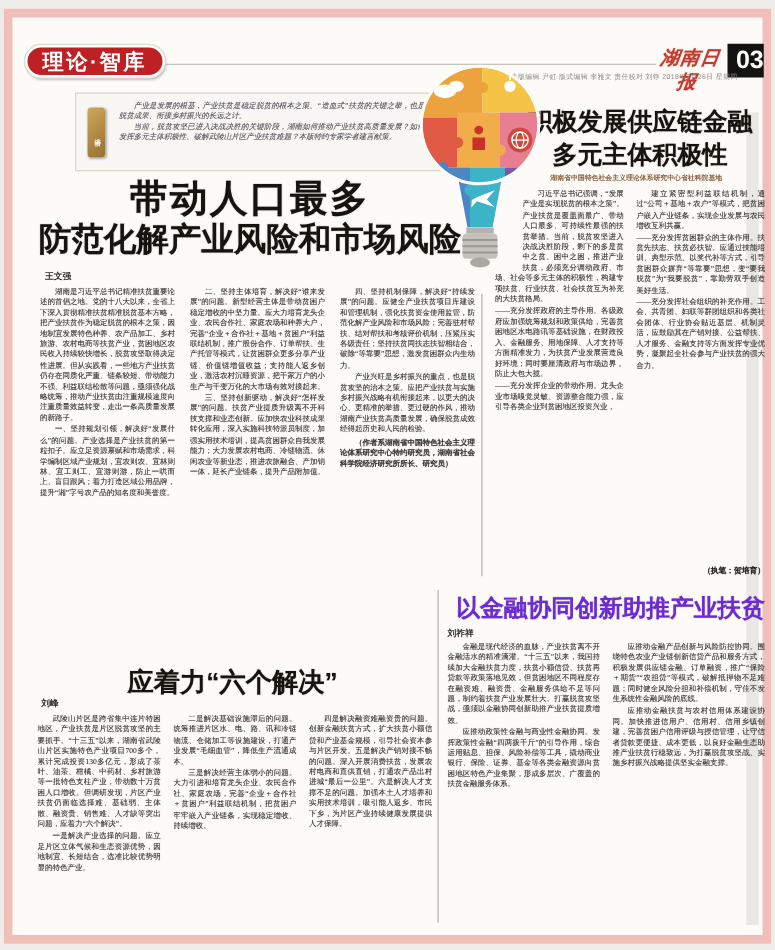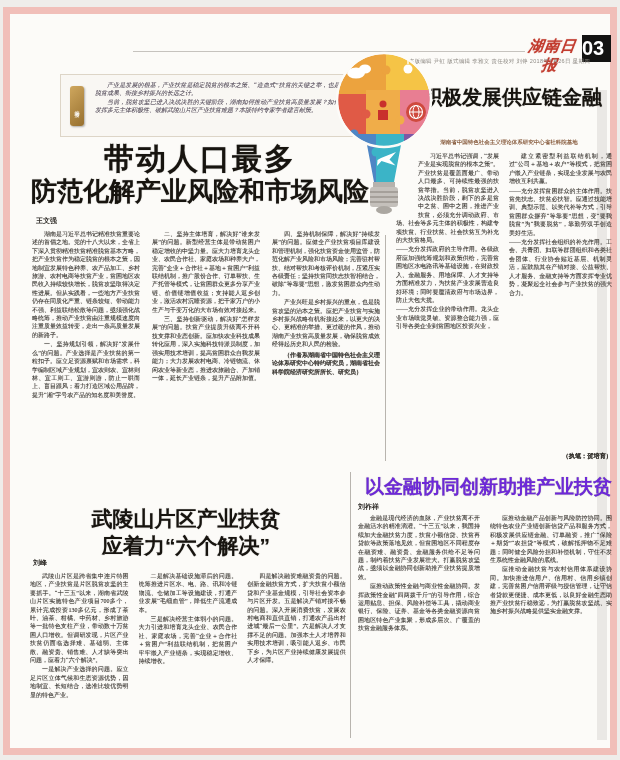--- a/index.html
+++ b/index.html
@@ -15,21 +15,21 @@
   .badge { position:absolute; left:20px; top:36px; height:26px; padding:0 12px;
            background:#bf2024; color:#fff; font-weight:bold; font-size:17px; line-height:23px;
            border:2px solid #fff; border-radius:13px;
            box-shadow:0 0 0 1px #ddd8d0, 1px 2px 2px rgba(0,0,0,0.25); letter-spacing:2px; }
   .header-line { position:absolute; left:133px; top:51px; width:392px; height:1px; background:#c6c3be; }
   .masthead { position:absolute; left:521px; top:37px; width:60px; text-align:center;
               color:#c23b2e; font-family:"Liberation Serif", serif; font-weight:bold;
               font-style:italic; font-size:15px; transform:skewX(-8deg); letter-spacing:1px;
               text-shadow:0 0 1px rgba(190,60,45,0.6); }
   .pagenum { position:absolute; left:582px; top:35px; width:29px; height:27px; background:#131312;
-             color:#fff; font-weight:bold; font-size:20px; text-align:left; line-height:27px; }
+             color:#fff; font-weight:bold; font-size:20px; text-align:right; line-height:27px; }
   .credits { position:absolute; left:400px; top:58px; width:190px; text-align:right;
              font-size:5.5px; color:#8f8b85; letter-spacing:0.3px; }
 
   
   .ed-box { position:absolute; left:60px; top:74px; width:303px; height:63px;
             border:1px solid #ddd5c7; background:rgba(180,160,120,0.04); padding:6px 10px 4px 34px; }
   .ed-tag { position:absolute; left:9px; top:11px; width:14px; height:40px; border-radius:3px;
             background:linear-gradient(135deg,#cfa75e,#97702f); box-shadow:1px 1px 2px rgba(0,0,0,0.3);
             color:#fff; font-size:5px; writing-mode:vertical-rl; text-align:center; line-height:14px;
             letter-spacing:1px; padding-top:2px; }
@@ -98,20 +98,21 @@
   .bulb { position:absolute; left:336px; top:34px; width:96px; height:190px; }
 </style>
 </head>
 <body>
 
 <div class="canvas">
   <div class="frame"></div>
   <div class="scan-strip"></div>
 
   <div class="header-line"></div>
+  <div class="badge">理论·智库</div>
   <div class="masthead">湖南日报</div>
   <div class="pagenum">03</div>
   <div class="credits">本版编辑 尹虹 版式编辑 李雅文 责任校对 刘铮  2018年7月26日 星期四</div>
 
   <div class="ed-box">
     <div class="ed-tag">编者按</div>
     <div class="ed-text">
         <p>产业是发展的根基，产业扶贫是稳定脱贫的根本之策、“造血式”扶贫的关键之举，也是巩固脱贫成果、衔接乡村振兴的长远之计。</p>
         <p>当前，脱贫攻坚已进入决战决胜的关键阶段，湖南如何推动产业扶贫高质量发展？如何充分发挥多元主体积极性、破解武陵山片区产业扶贫难题？本版特约专家学者建言献策。</p>
       </div>
@@ -135,20 +136,21 @@
           <p>产业兴旺是乡村振兴的重点，也是脱贫攻坚的治本之策。应把产业扶贫与实施乡村振兴战略有机衔接起来，以更大的决心、更精准的举措、更过硬的作风，推动湖南产业扶贫高质量发展，确保脱贫成效经得起历史和人民的检验。</p>
         </div>
       <p class="note">（作者系湖南省中国特色社会主义理论体系研究中心特约研究员，湖南省社会科学院经济研究所所长、研究员）</p>
     </div>
   </div>
 
   <div class="vrule r1"></div>
   <div class="vrule r2"></div>
 
   <div class="h-rt1">积极发展供应链金融</div>
+  <div class="h-rt2">多元主体积极性</div>
   <div class="sub-rt">湖南省中国特色社会主义理论体系研究中心省社科院基地</div>
   <div class="cols rt">
     <div class="col">
       <div class="bulb-hole"></div>
       <div>
           <p>习近平总书记强调，“发展产业是实现脱贫的根本之策”。产业扶贫是覆盖面最广、带动人口最多、可持续性最强的扶贫举措。当前，脱贫攻坚进入决战决胜阶段，剩下的多是贫中之贫、困中之困，推进产业扶贫，必须充分调动政府、市场、社会等多元主体的积极性，构建专项扶贫、行业扶贫、社会扶贫互为补充的大扶贫格局。</p>
           <p class="dash">——充分发挥政府的主导作用。各级政府应加强统筹规划和政策供给，完善贫困地区水电路讯等基础设施，在财政投入、金融服务、用地保障、人才支持等方面精准发力，为扶贫产业发展营造良好环境；同时要厘清政府与市场边界，防止大包大揽。</p>
           <p class="dash">——充分发挥企业的带动作用。龙头企业市场嗅觉灵敏、资源整合能力强，应引导各类企业到贫困地区投资兴业，</p>
         </div>
     </div>
@@ -214,21 +216,20 @@
         <rect x="37" y="148" width="22" height="5" fill="#b6b2ad"></rect>
         <rect x="34" y="153" width="28" height="20" rx="3" fill="#c4c0bb"></rect>
         <line x1="34" y1="158" x2="62" y2="158" stroke="#9b968f" stroke-width="1.5"></line>
         <line x1="34" y1="163" x2="62" y2="163" stroke="#9b968f" stroke-width="1.5"></line>
         <line x1="34" y1="168" x2="62" y2="168" stroke="#9b968f" stroke-width="1.5"></line>
         <ellipse cx="48" cy="176" rx="8" ry="4" fill="#aba7a1"></ellipse>
       </g>
     </svg>
   </div>
 
-  <div class="h-bl1">武陵山片区产业扶贫</div>
   <div class="h-bl2">应着力“六个解决”</div>
   <div class="byline bl">刘峰</div>
   <div class="cols bl">
     <div class="col">
         <p>武陵山片区是跨省集中连片特困地区，产业扶贫是片区脱贫攻坚的主要抓手。“十三五”以来，湖南省武陵山片区实施特色产业项目700多个，累计完成投资130多亿元，形成了茶叶、油茶、柑橘、中药材、乡村旅游等一批特色支柱产业，带动数十万贫困人口增收。但调研发现，片区产业扶贫仍面临选择难、基础弱、主体散、融资贵、销售难、人才缺等突出问题，应着力“六个解决”。</p>
         <p>一是解决产业选择的问题。应立足片区立体气候和生态资源优势，因地制宜、长短结合，选准比较优势明显的特色产业。</p>
       </div>
     <div class="col">
         <p>二是解决基础设施滞后的问题。统筹推进片区水、电、路、讯和冷链物流、仓储加工等设施建设，打通产业发展“毛细血管”，降低生产流通成本。</p>
         <p>三是解决经营主体弱小的问题。大力引进和培育龙头企业、农民合作社、家庭农场，完善“企业＋合作社＋贫困户”利益联结机制，把贫困户牢牢嵌入产业链条，实现稳定增收、持续增收。</p>

